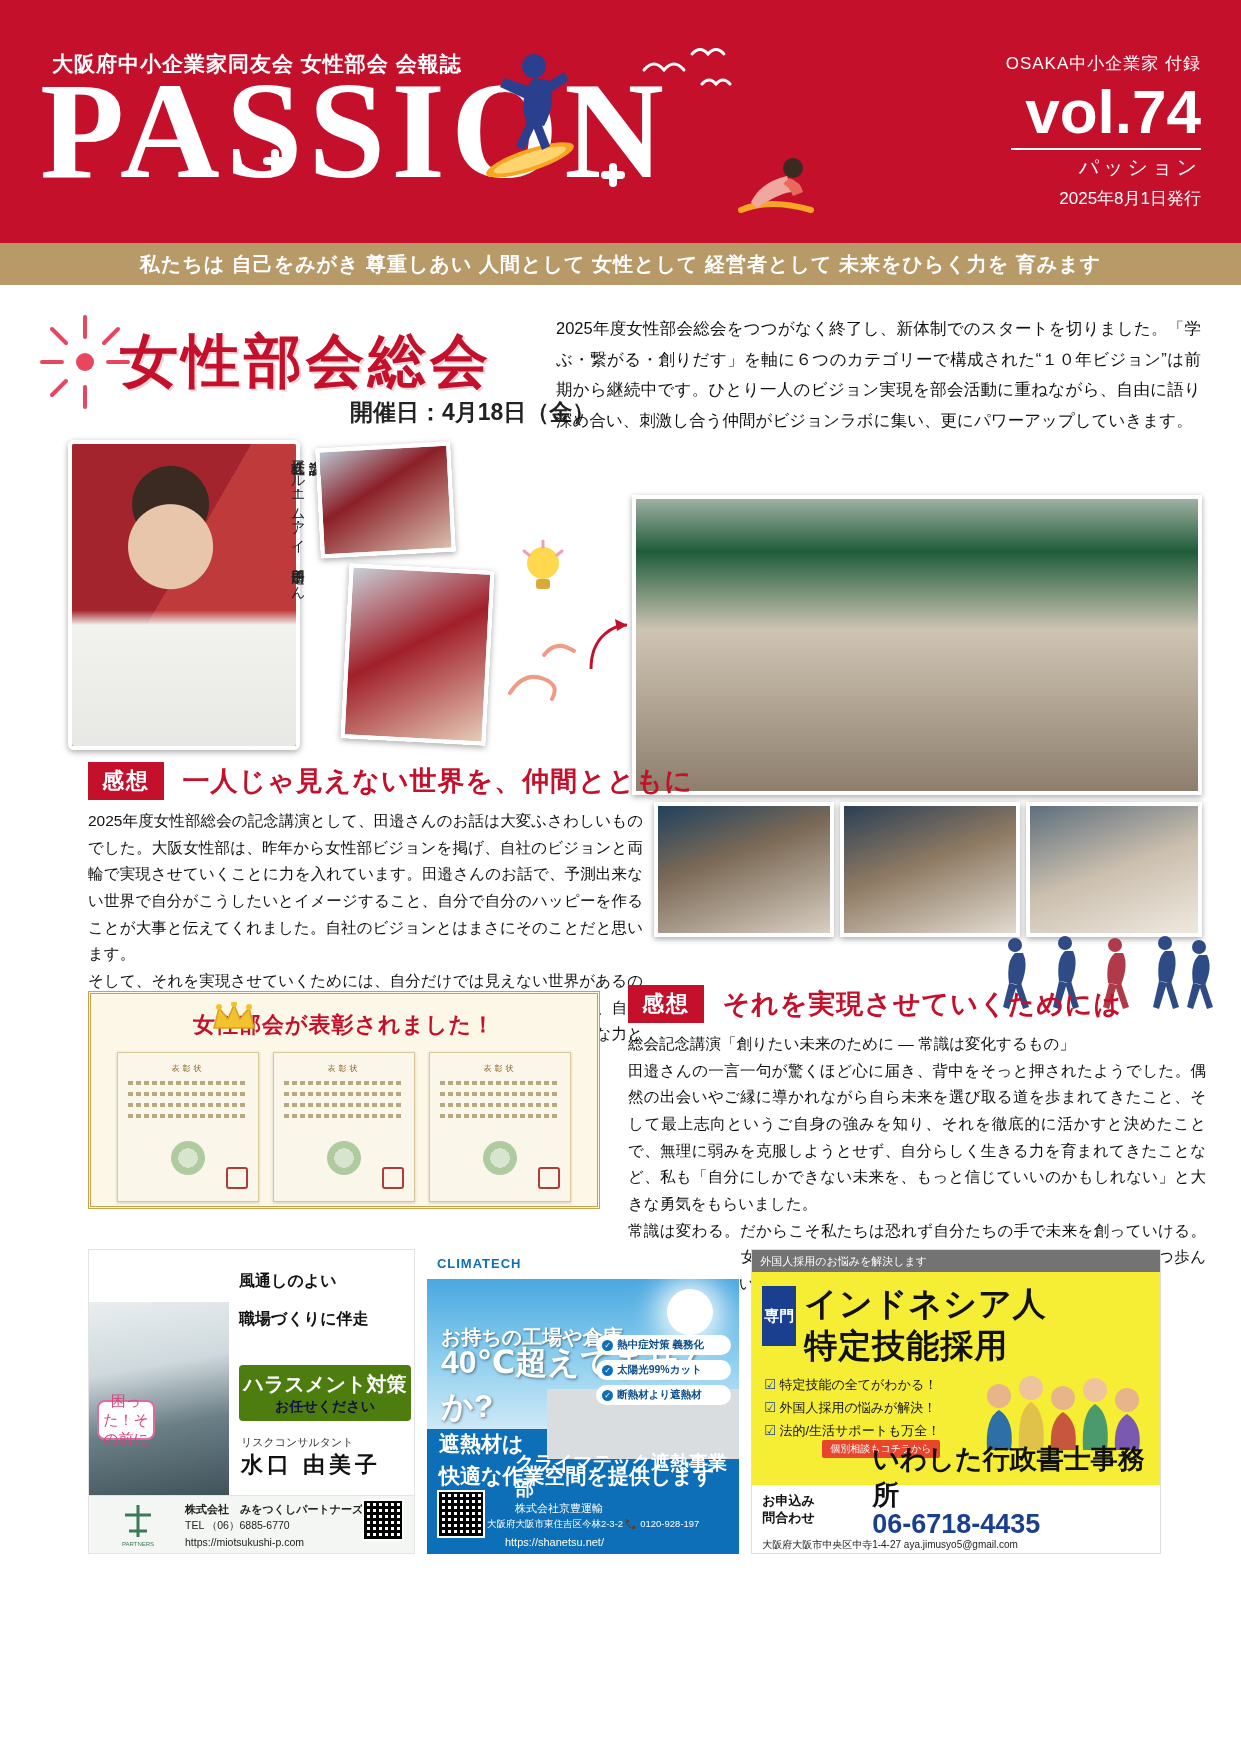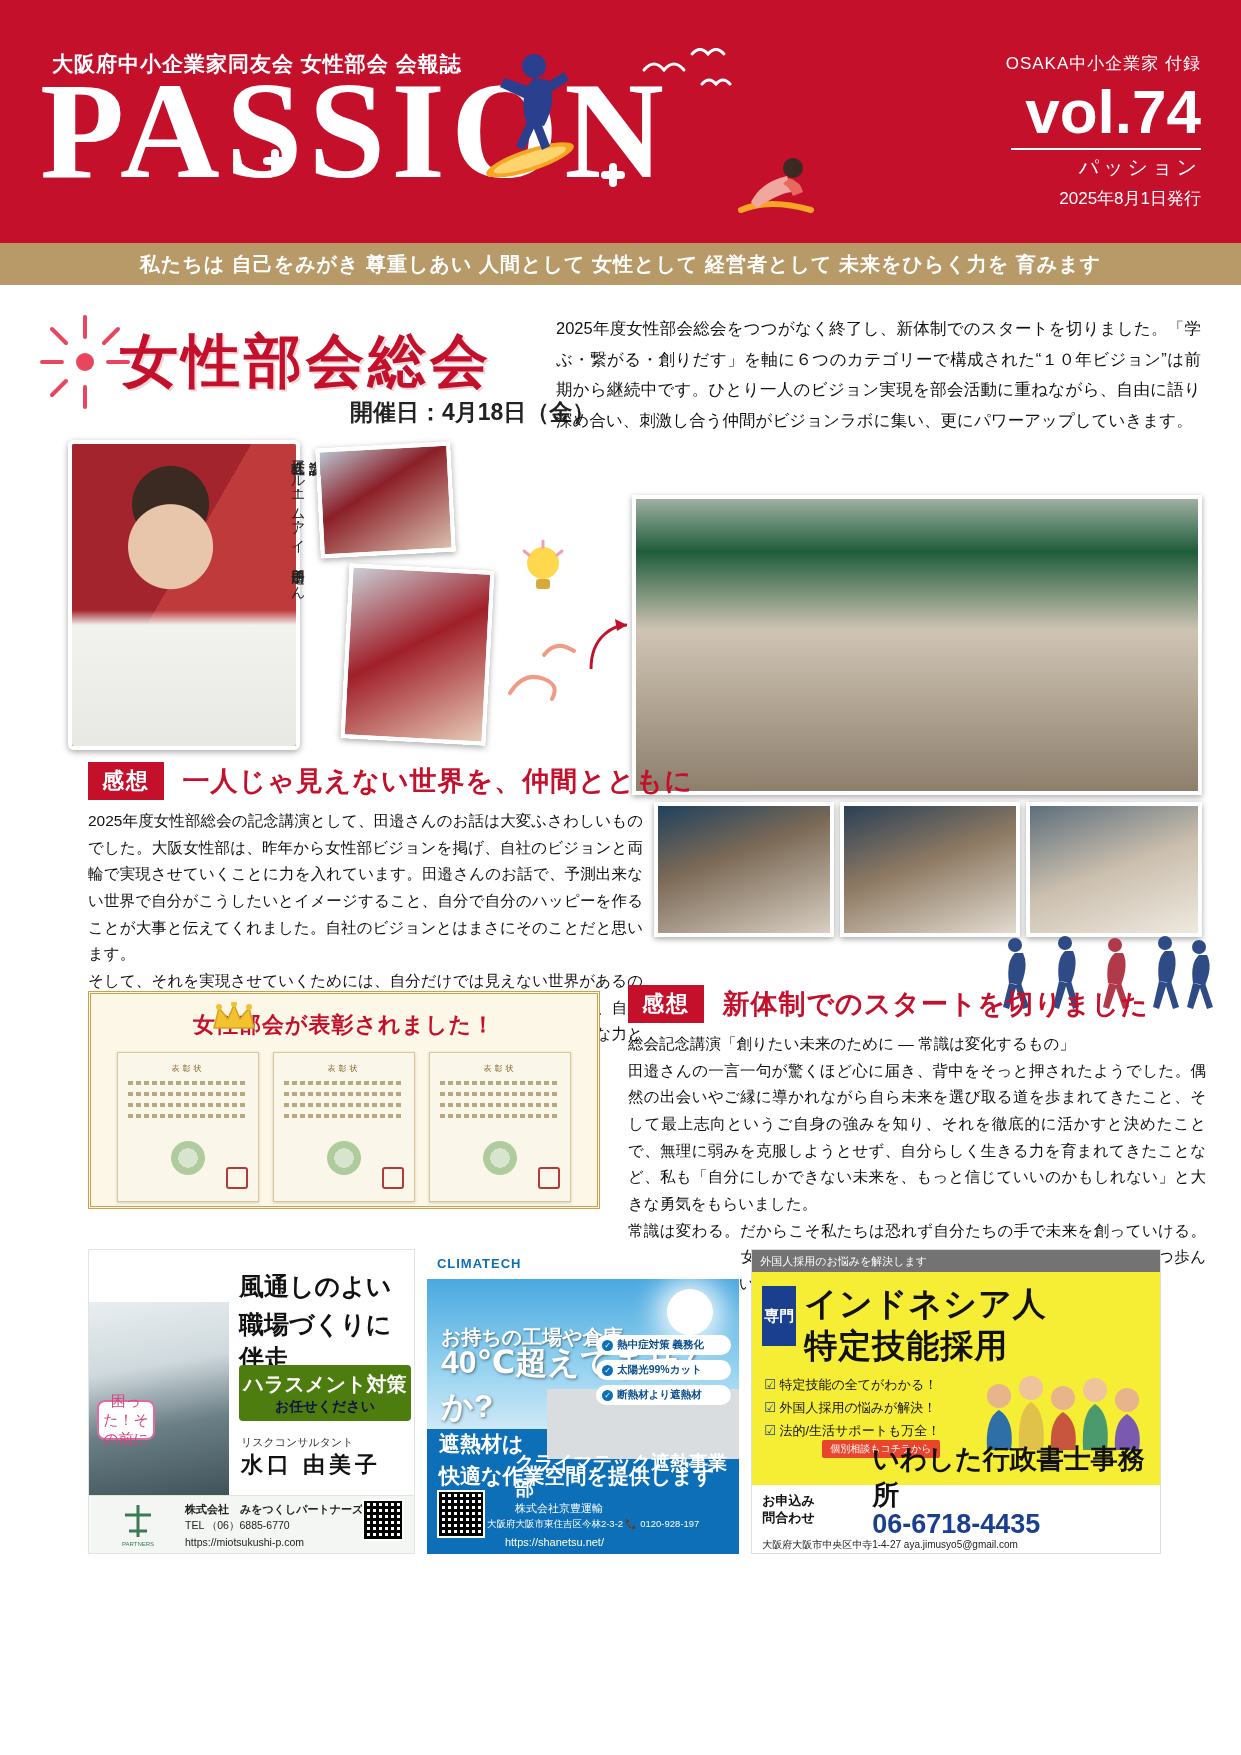--- a/index.html
+++ b/index.html
@@ -165,21 +165,21 @@
 
   
   .ads { position:relative; margin-top: 14px; padding: 0 80px 0 88px; display:flex; gap: 12px; }
   .ad { position:relative; overflow:hidden; }
   .ad1 { width: 335px; height: 305px; background:#ffffff; border:1px solid #e3e3e3; }
   .ad2 { width: 320px; height: 305px; background:#0d6fb8; }
   .ad3 { width: 420px; height: 305px; background:#ffffff; border:1px solid #ddd;}
 
   .ad1 .a1-photo{ position:absolute; left:0; bottom:26px; width:140px; height:225px;
     background: linear-gradient(170deg,#e9eef0 0%, #cfd9dd 30%, #6b7f86 55%, #2f4148 100%); }
-  .ad1 .a1-h1{ position:absolute; left:150px; top:20px; font-size:25px; font-weight:bold; color:#111; line-height:1.35;}
+  .ad1 .a1-h1{ position:absolute; left:150px; top:20px; font-size:16px; font-weight:bold; color:#111; line-height:1.35;}
   .ad1 .a1-bar{ position:absolute; left:150px; top:115px; width:172px; height:56px; background:#4d7c0f; border-radius:4px;
      display:flex; flex-direction:column; align-items:center; justify-content:center; color:#fff; font-weight:bold;}
   .ad1 .a1-bar .t1{ font-size:20px;}
   .ad1 .a1-bar .t2{ font-size:14px; color:#114; }
   .ad1 .a1-role{ position:absolute; left:152px; top:185px; font-size:11px; color:#333;}
   .ad1 .a1-name{ position:absolute; left:152px; top:200px; font-size:22px; font-weight:bold; color:#111; letter-spacing:4px;}
   .ad1 .a1-bubble{ position:absolute; left:8px; top:150px; width:58px; height:40px; background:#fff; border:2px solid #e06ba0;
      border-radius:8px; font-size:15px; color:#d5457f; display:flex;align-items:center;justify-content:center;text-align:center;}
   .ad1 .a1-foot{ position:absolute; left:0; bottom:0; width:100%; height:58px; background:#f3f6f2; border-top:1px solid #dfe6dd;}
   .ad1 .a1-comp{ position:absolute; left:96px; bottom:36px; font-size:11px; font-weight:bold; color:#222;}
@@ -399,21 +399,21 @@
             <div class="cert-l"></div>
             <div class="cert-l"></div>
           <div class="emb"></div>
             <div class="seal"></div>
         </div>
       </div>
     </div>
 
     <div class="imp-row2">
       <span class="imp-badge">感想</span>
-      <span class="imp-head">新体制でのスタートを切りました</span>
+      <span class="imp-head">それを実現させていくためには</span>
     </div>
     <div class="body-text2" style="white-space:pre-line;">総会記念講演「創りたい未来のために ― 常識は変化するもの」
 田邉さんの一言一句が驚くほど心に届き、背中をそっと押されたようでした。偶然の出会いやご縁に導かれながら自ら未来を選び取る道を歩まれてきたこと、そして最上志向というご自身の強みを知り、それを徹底的に活かすと決めたことで、無理に弱みを克服しようとせず、自分らしく生きる力を育まれてきたことなど、私も「自分にしかできない未来を、もっと信じていいのかもしれない」と大きな勇気をもらいました。
 常識は変わる。だからこそ私たちは恐れず自分たちの手で未来を創っていける。この学びを胸に女性部会の仲間と共に、しなやかに、たくましく、一歩ずつ歩んでいきたいと思います。</div>
   </div>
 
   <div class="ads">
 
     <div class="ad ad1">
       <div class="a1-photo"></div>

